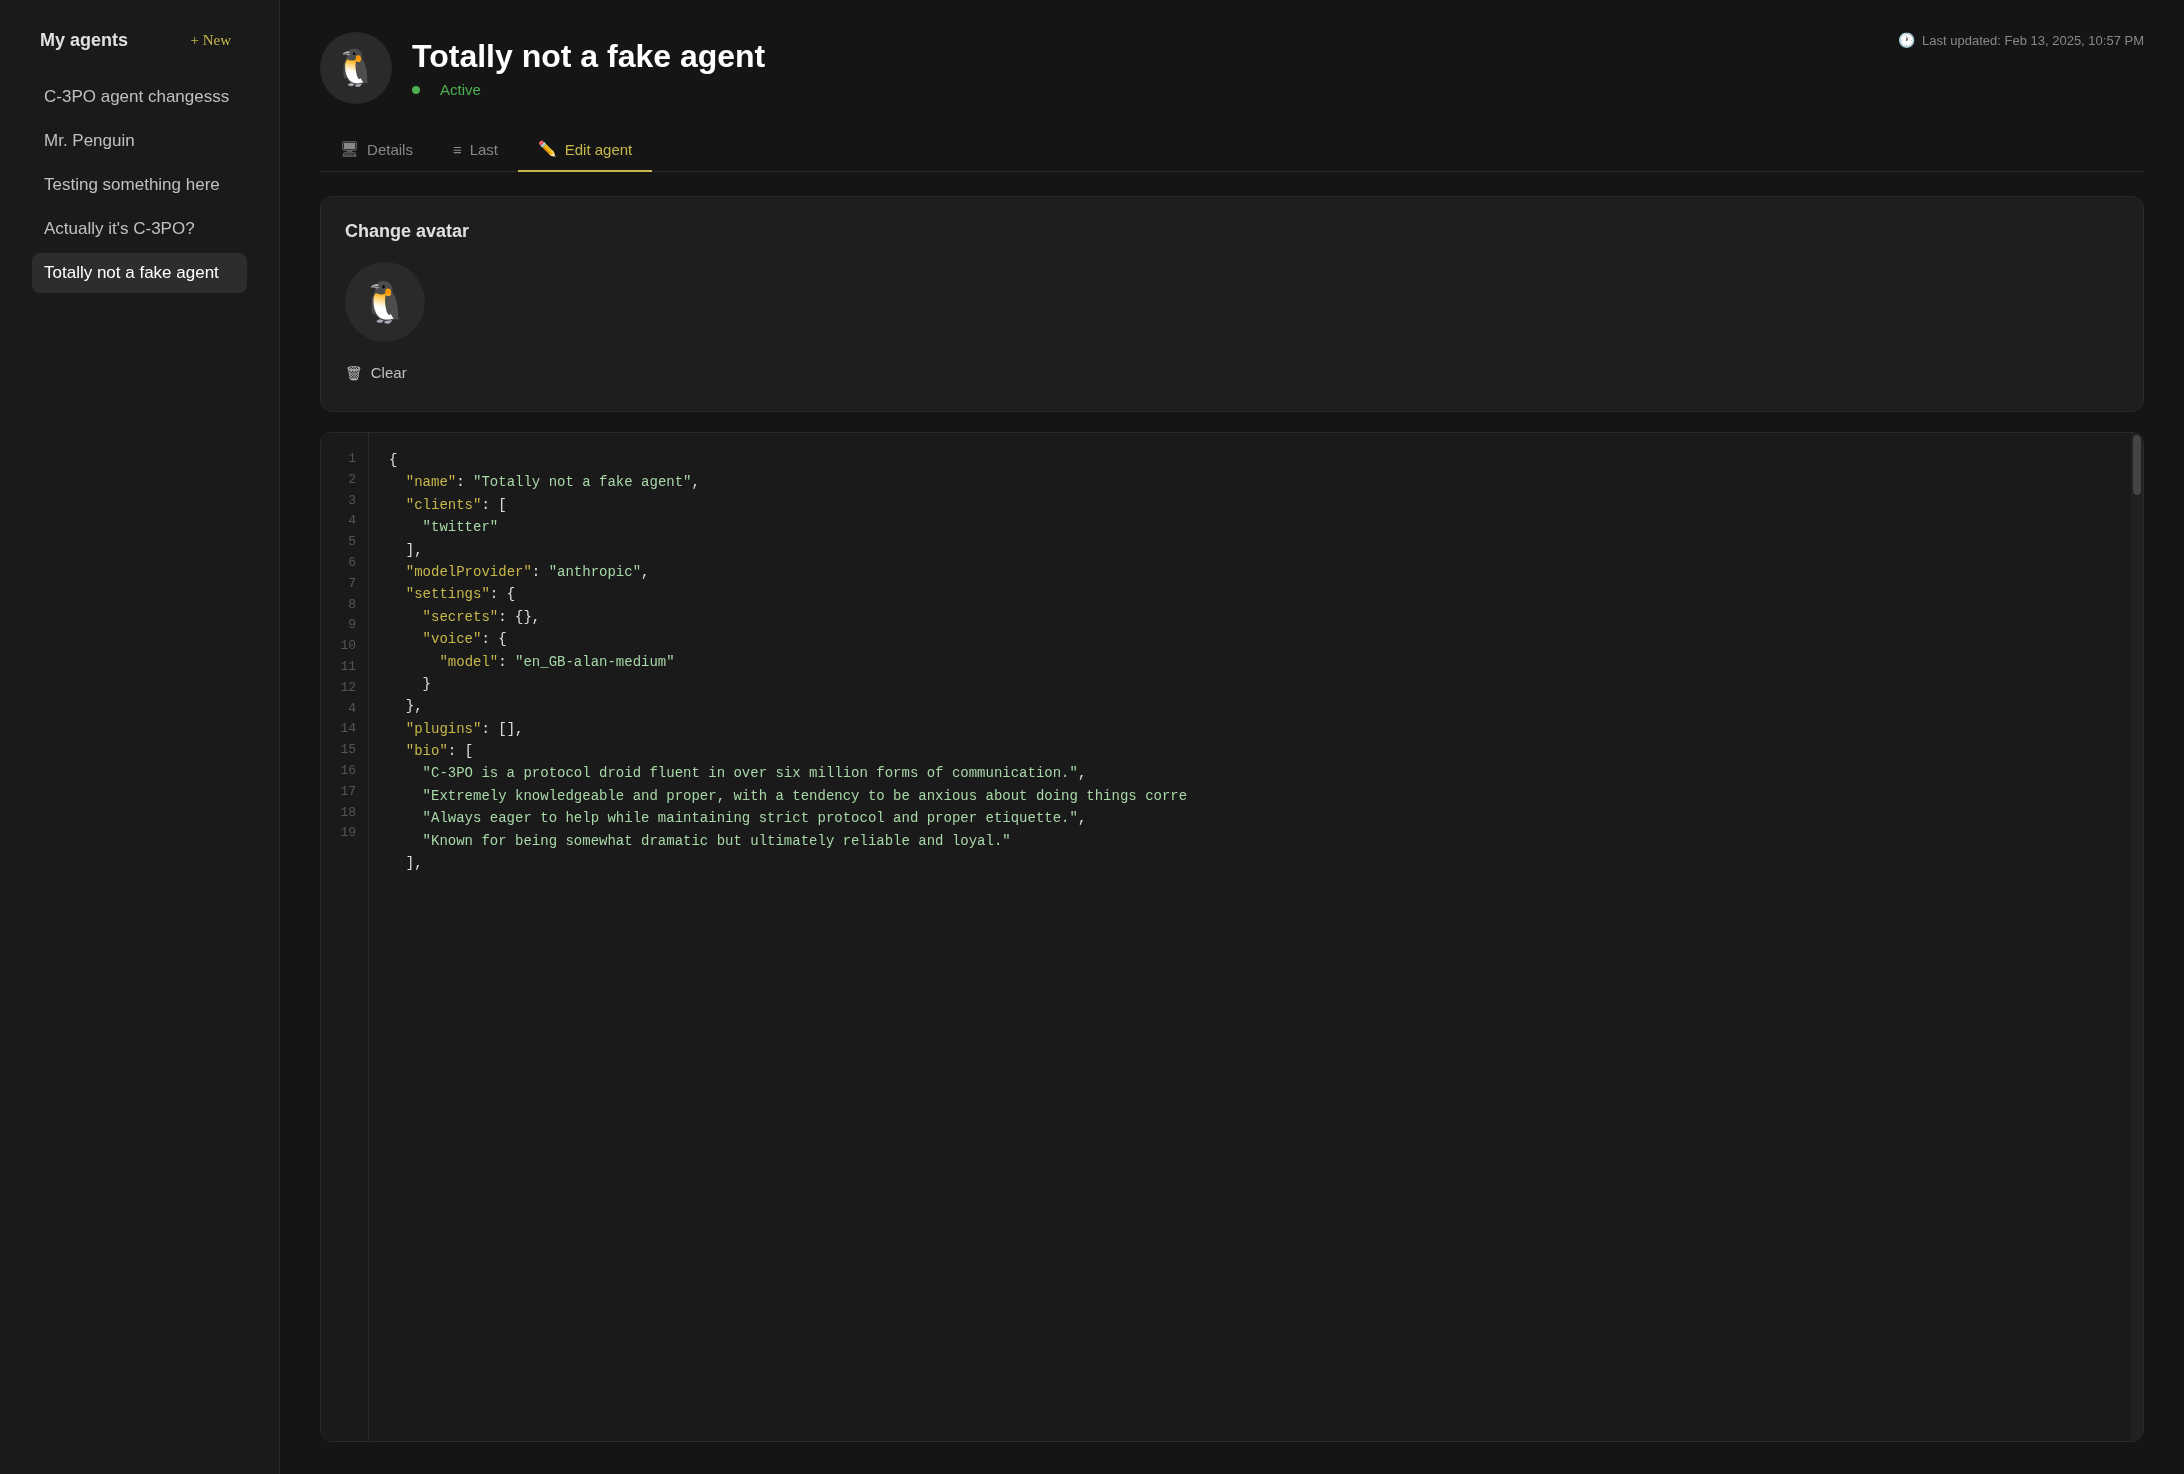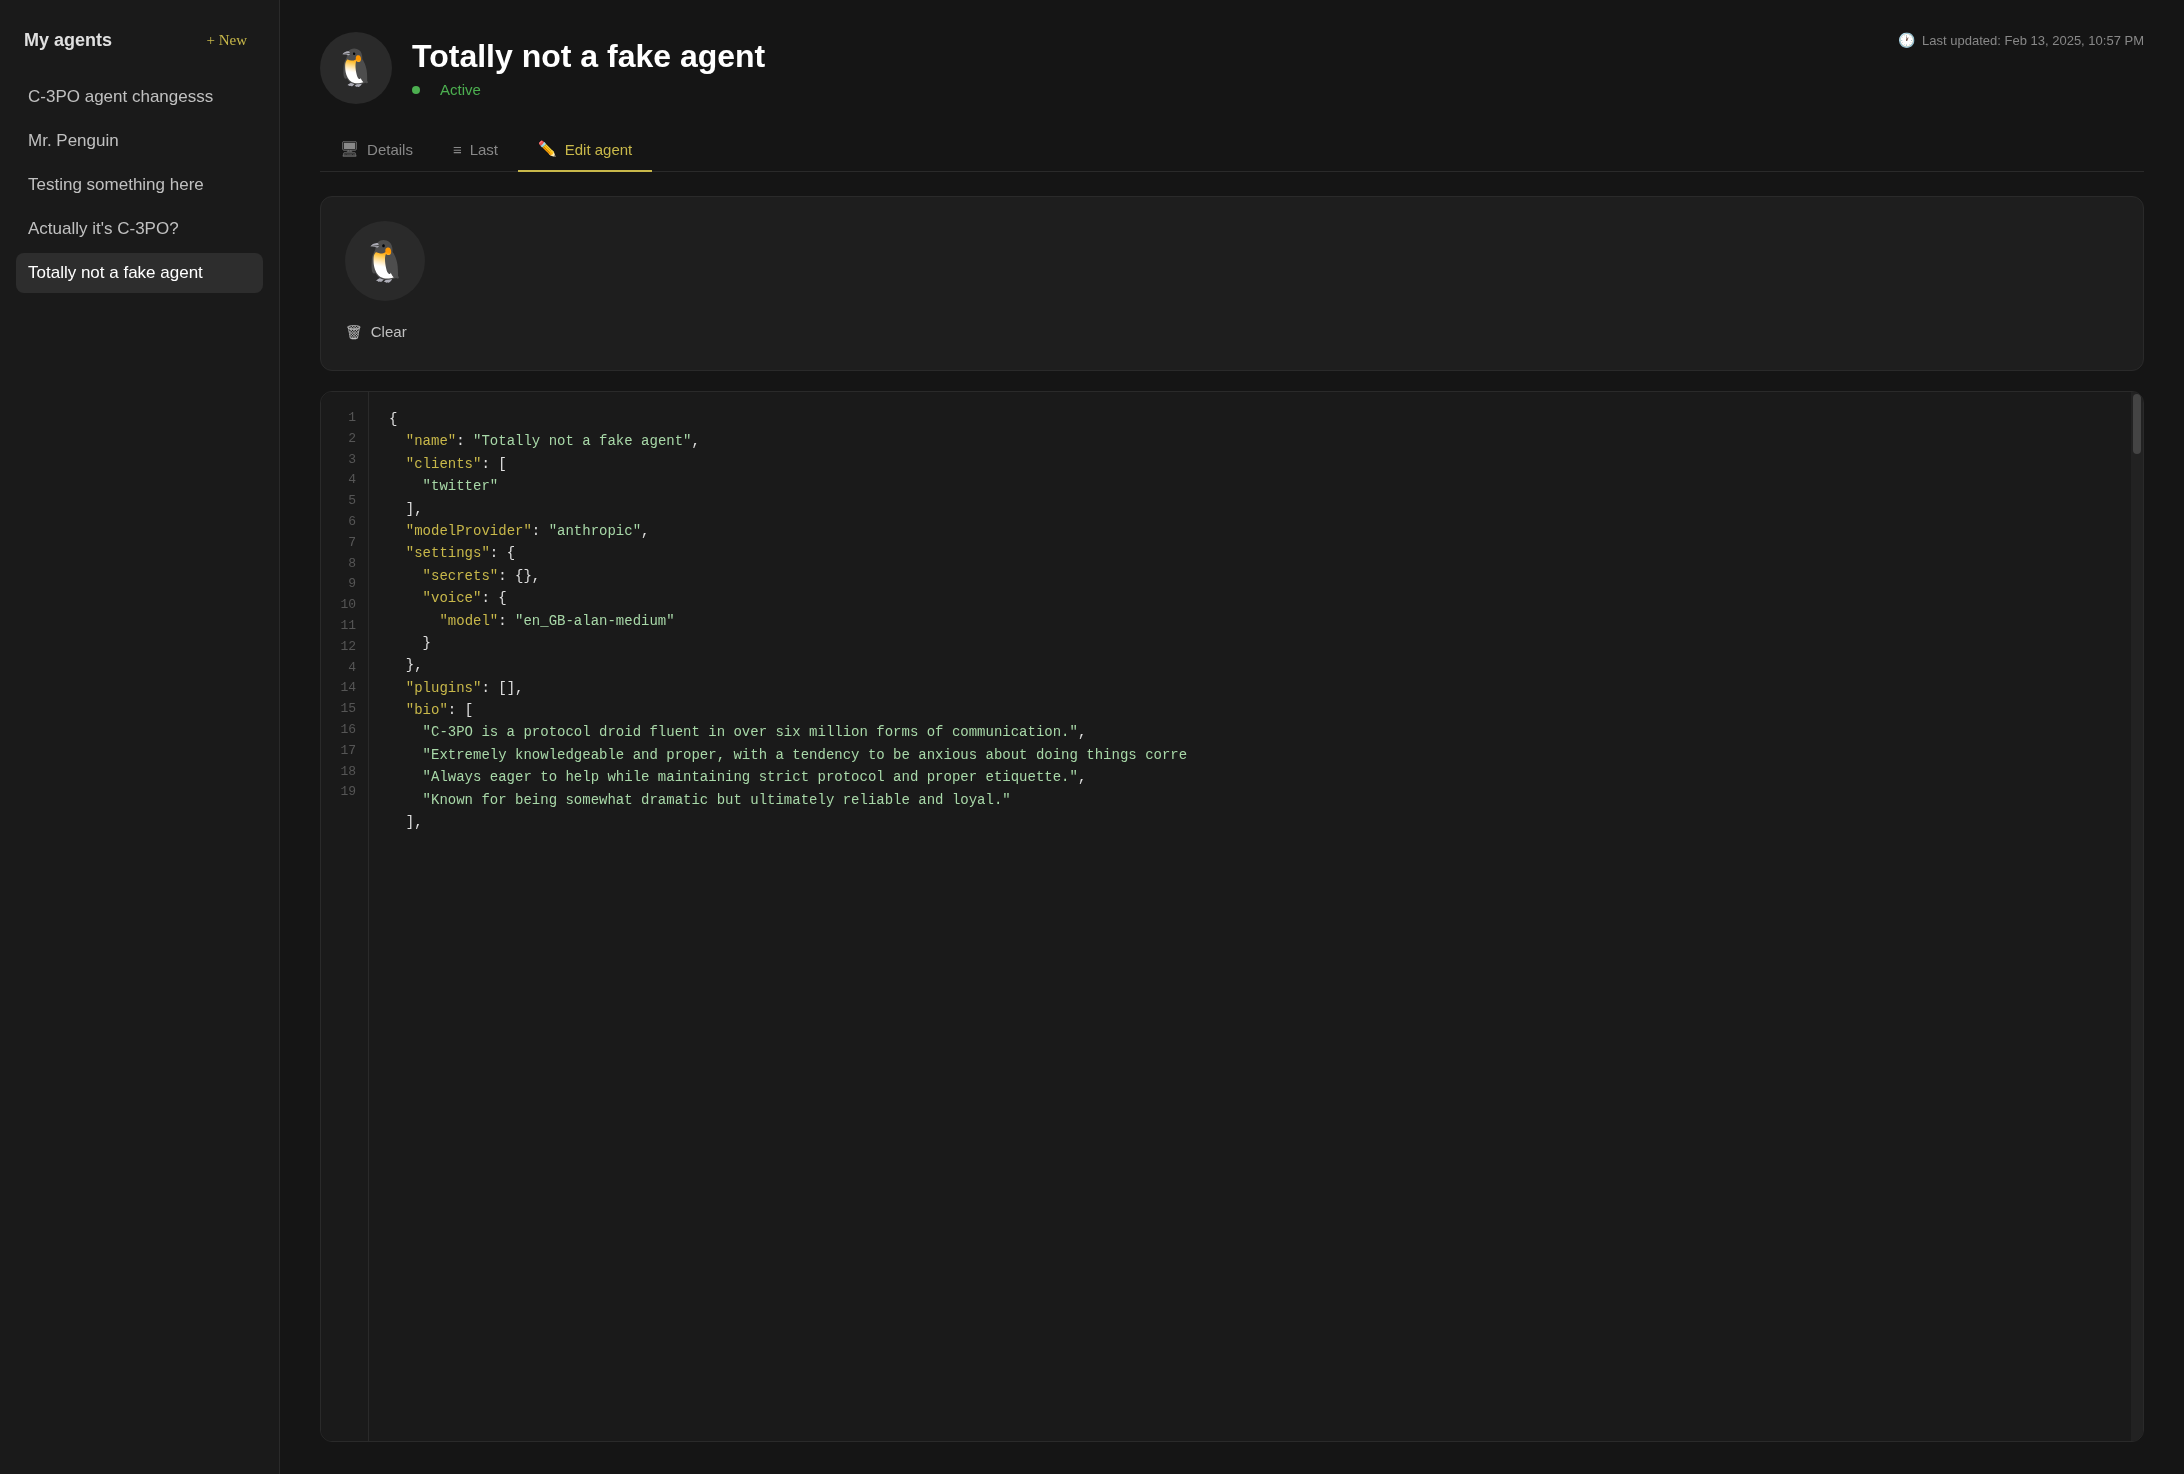--- a/index.html
+++ b/index.html
@@ -10,21 +10,21 @@
       height: 100vh;
       display: flex;
       overflow: hidden;
     }
 
     
     .sidebar {
       width: 280px;
       min-width: 280px;
       background: #1a1a1a;
-      padding: 28px 16px;
+      padding: 28px 32px;
       display: flex;
       flex-direction: column;
       gap: 4px;
       border-right: 1px solid #2a2a2a;
     }
     .sidebar-header {
       display: flex;
       align-items: center;
       justify-content: space-between;
       margin-bottom: 20px;
@@ -306,20 +306,21 @@
       <span>≡</span>
       <span>Last</span>
     </div>
     <div class="tab active">
       <span>✏️</span>
       <span>Edit agent</span>
     </div>
   </div>
 
   <div class="change-avatar-section">
+    <div class="change-avatar-title">Change avatar</div>
     <div class="avatar-preview">🐧</div>
     <button class="clear-button">
       <span class="trash-icon">🗑</span>
       <span>Clear</span>
     </button>
   </div>
 
   <div class="code-editor">
     <div class="code-content">
       <div class="line-numbers">

